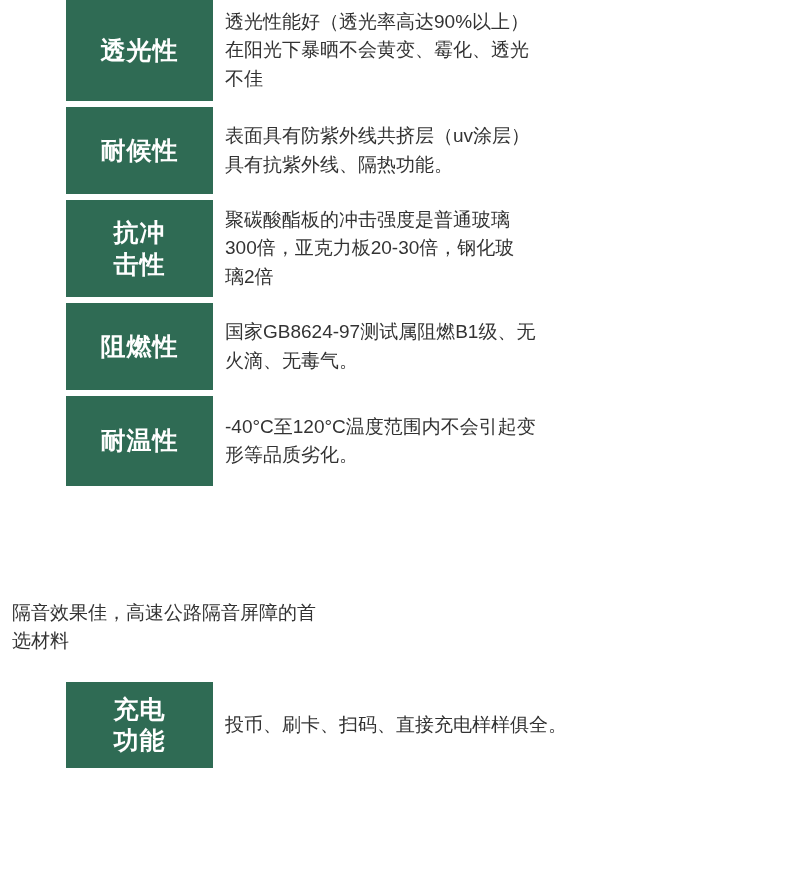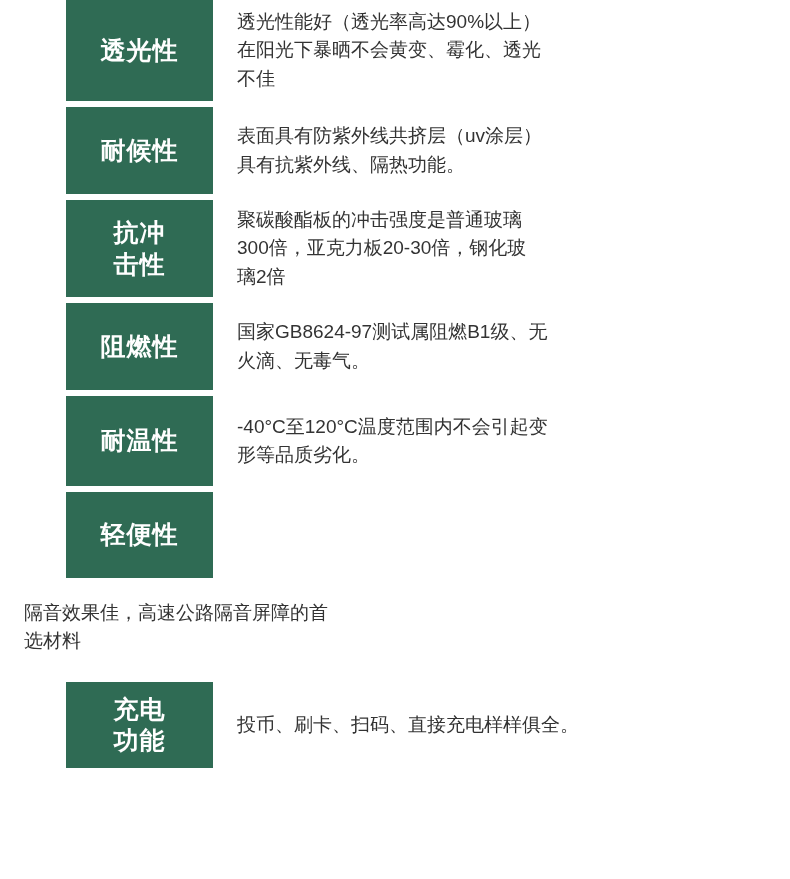--- a/index.html
+++ b/index.html
@@ -47,21 +47,21 @@
     white-space: pre-line;
   }
   .row-desc {
     flex: 1;
     color: #333333;
     font-size: 19px;
     line-height: 1.5;
     display: flex;
     align-items: center;
     box-sizing: border-box;
-    padding: 4px 30px 4px 24px;
+    padding: 4px 30px 4px 12px;
     white-space: pre-line;
     word-break: break-all;
   }
   .row-gap {
     height: 6px;
     background: #ffffff;
     flex: none;
   }
 </style>
 </head>
@@ -101,21 +101,20 @@
   <div class="row-gap"></div>
 
   <div class="feature-row" style="height:90px">
     <div class="row-label">耐温性</div>
     <div class="row-desc">-40°C至120°C温度范围内不会引起变
 形等品质劣化。</div>
   </div>
   <div class="row-gap"></div>
 
   <div class="feature-row" style="height:86px">
-    <div class="row-label">轻便性</div>
   </div>
   <div class="row-gap"></div>
 
   <div class="feature-row" style="height:86px">
     <div class="row-desc">隔音效果佳，高速公路隔音屏障的首
 选材料</div>
   </div>
   <div class="row-gap"></div>
 
   <div class="row-gap"></div>

